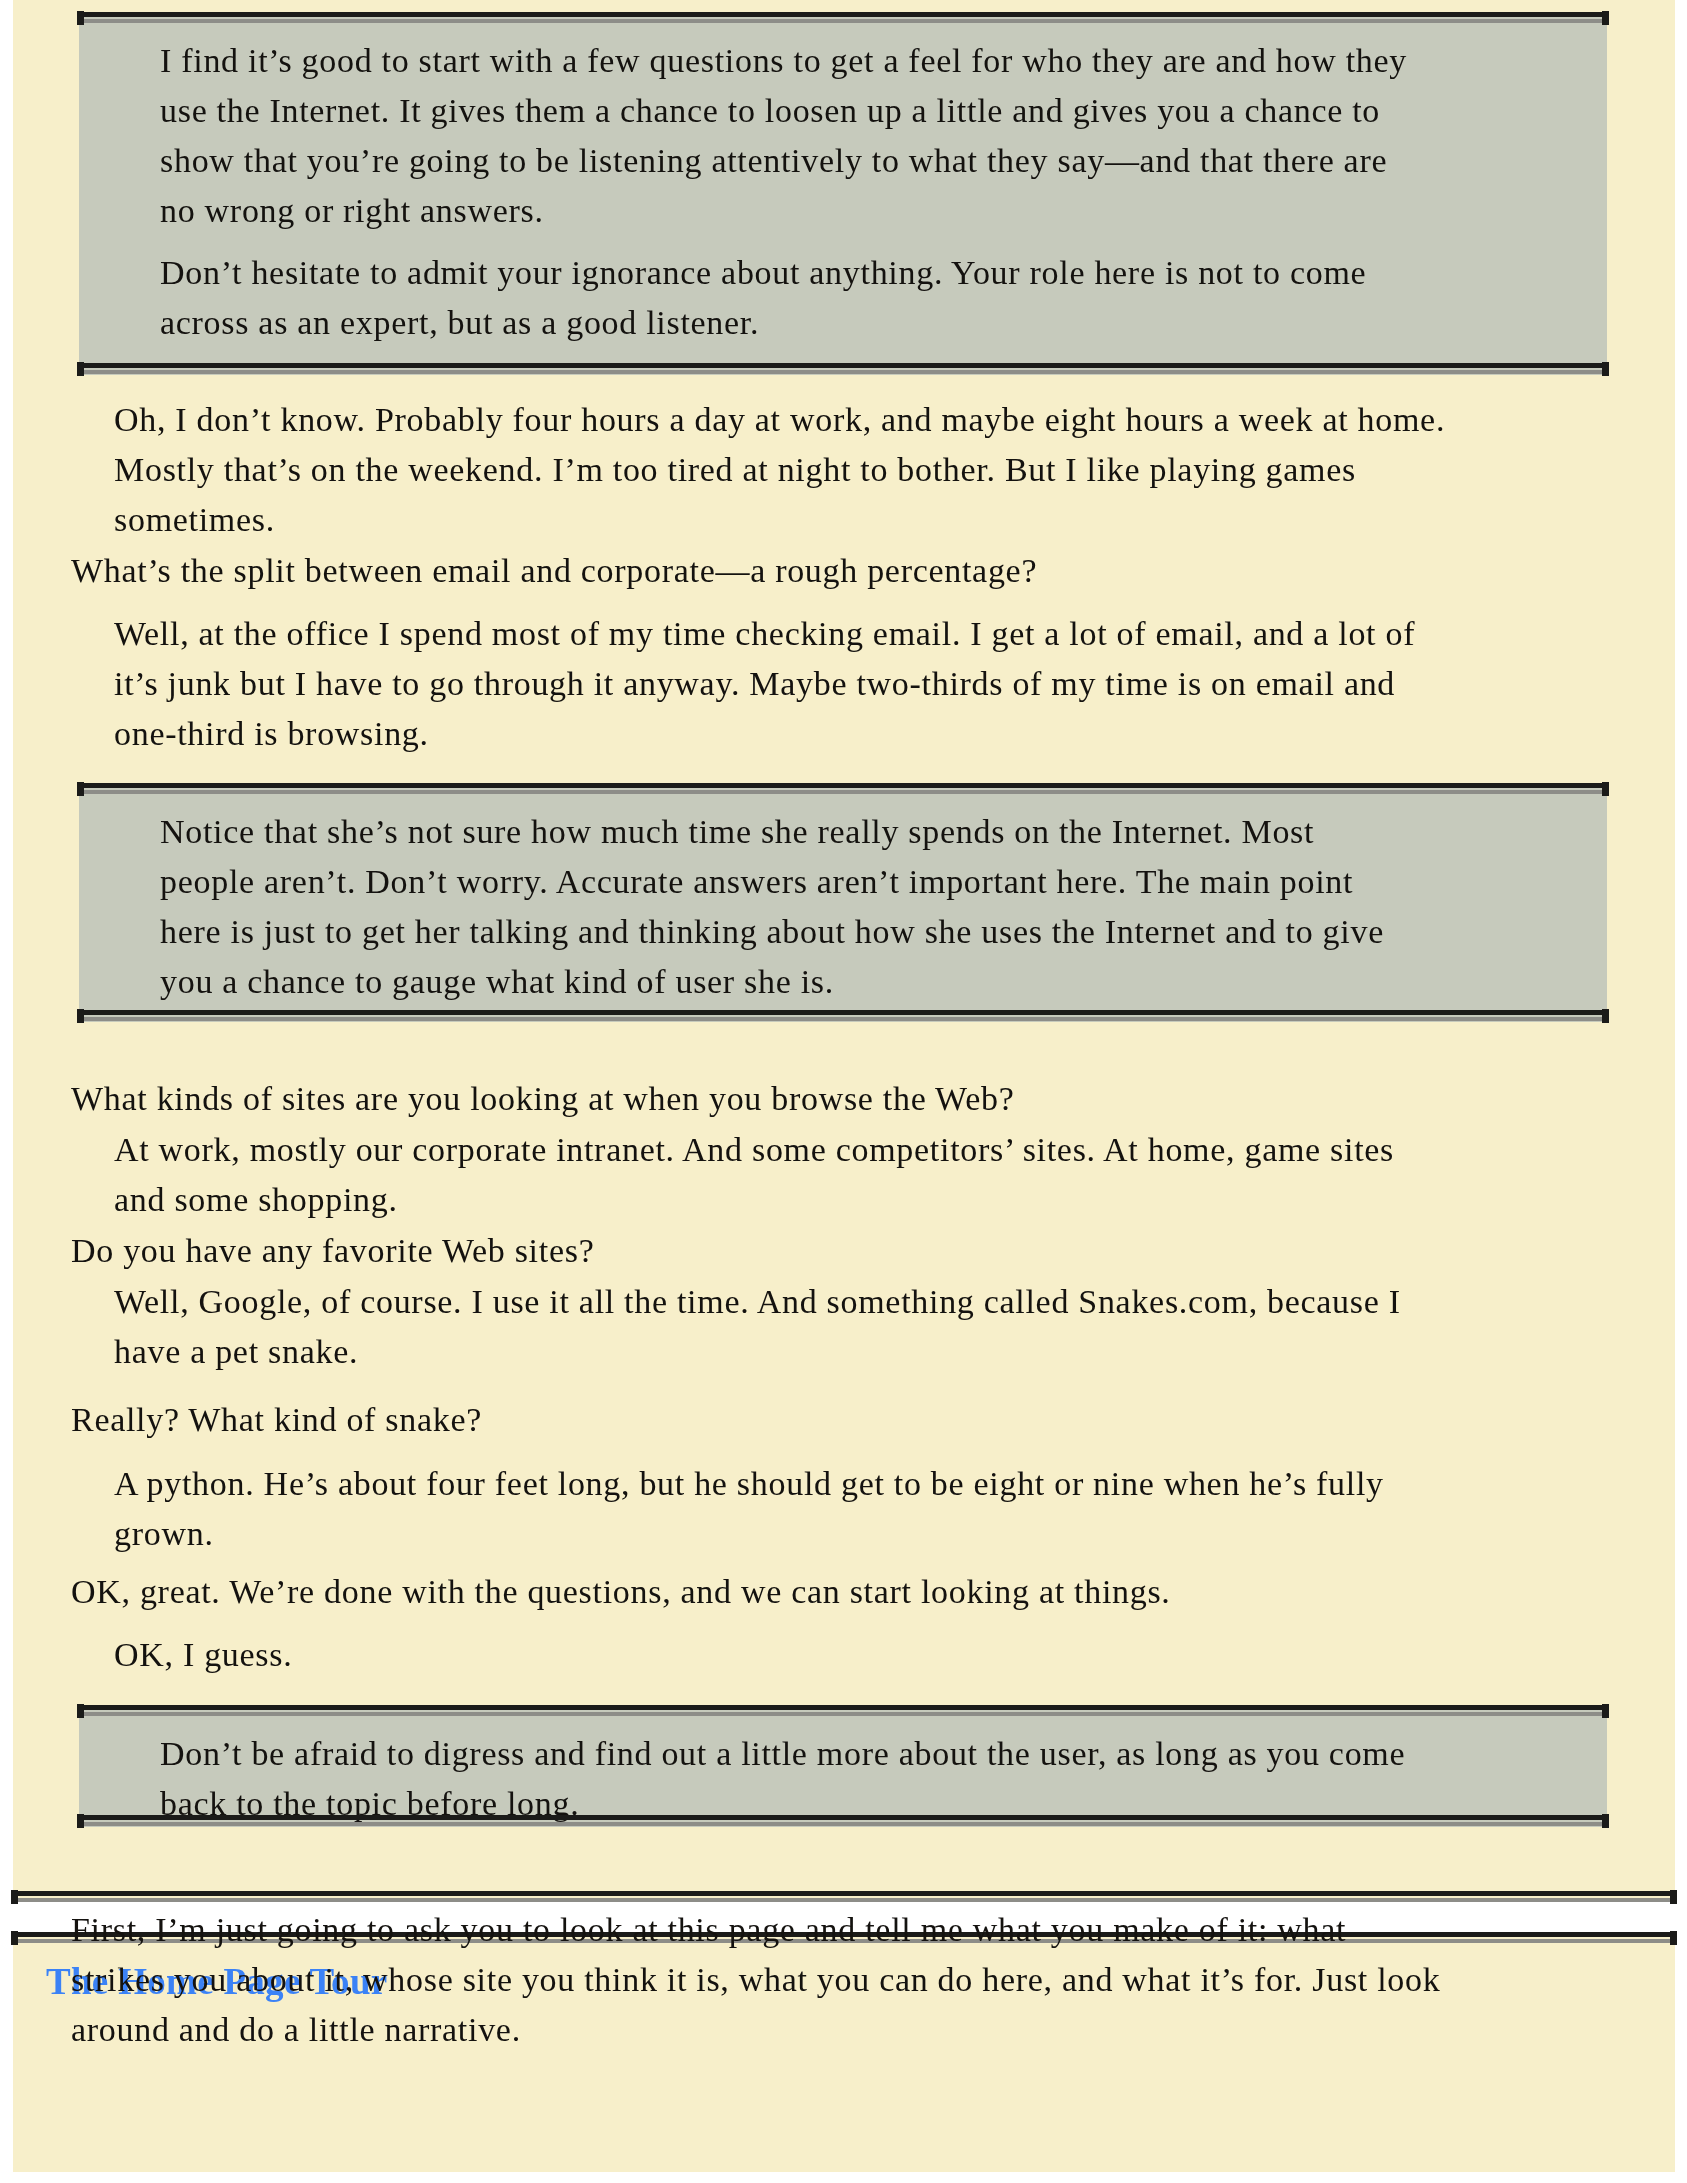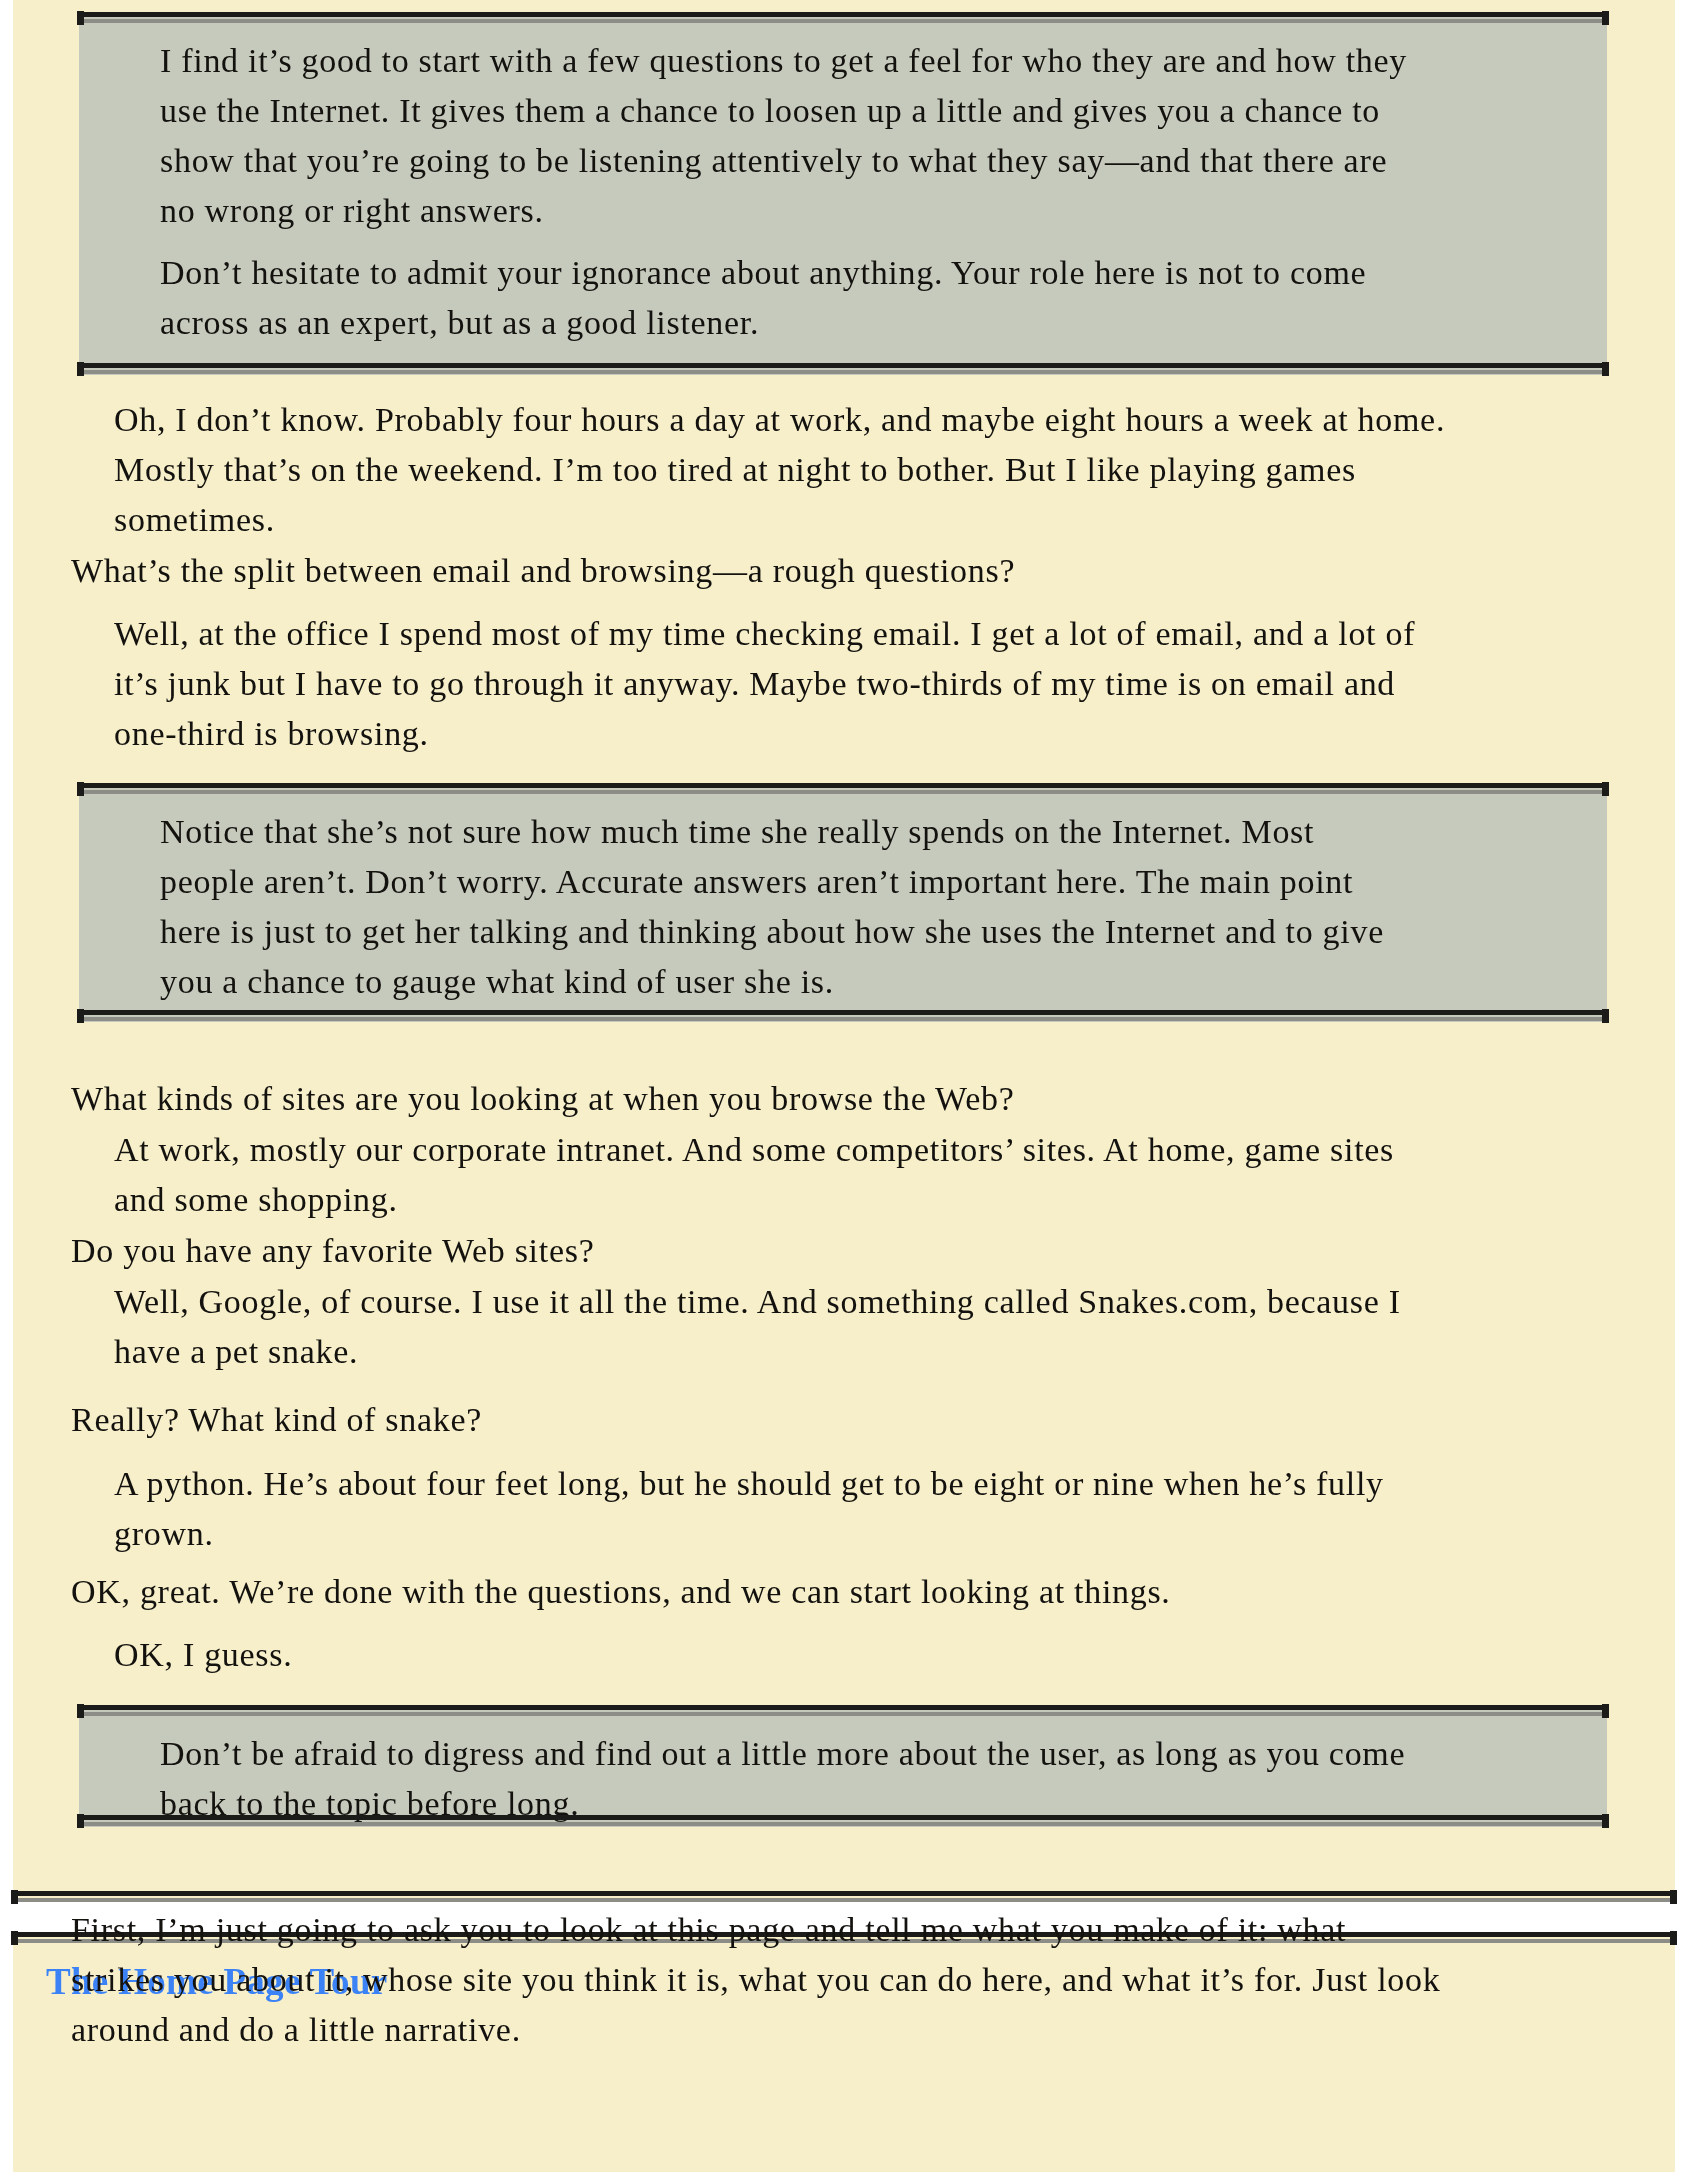--- a/index.html
+++ b/index.html
@@ -59,21 +59,21 @@
       <div class="bar-dark"></div>
       <div class="bar-shadow"></div>
       <div class="cap l"></div>
       <div class="cap r"></div>
     </div>
   </div>
 
   <div class="txt" style="top:395px;left:114px;width:1494px;">Oh, I don’t know. Probably four hours a day at work, and maybe eight hours a week at home.
 Mostly that’s on the weekend. I’m too tired at night to bother. But I like playing games
 sometimes.</div>
-  <div class="txt" style="top:546px;left:71px;width:1536px;">What’s the split between email and browsing—a rough questions?</div>
+  <div class="txt" style="top:546px;left:71px;width:1536px;">What’s the split between email and corporate—a rough percentage?</div>
   <div class="txt" style="top:609px;left:114px;width:1494px;">Well, at the office I spend most of my time checking email. I get a lot of email, and a lot of
 it’s junk but I have to go through it anyway. Maybe two-thirds of my time is on email and
 one-third is browsing.</div>
 
   <div class="callout" style="top:783px;height:239px;">
     <div class="etch top">
       <div class="bar-dark"></div>
       <div class="bar-shadow"></div>
       <div class="cap l"></div>
       <div class="cap r"></div>

